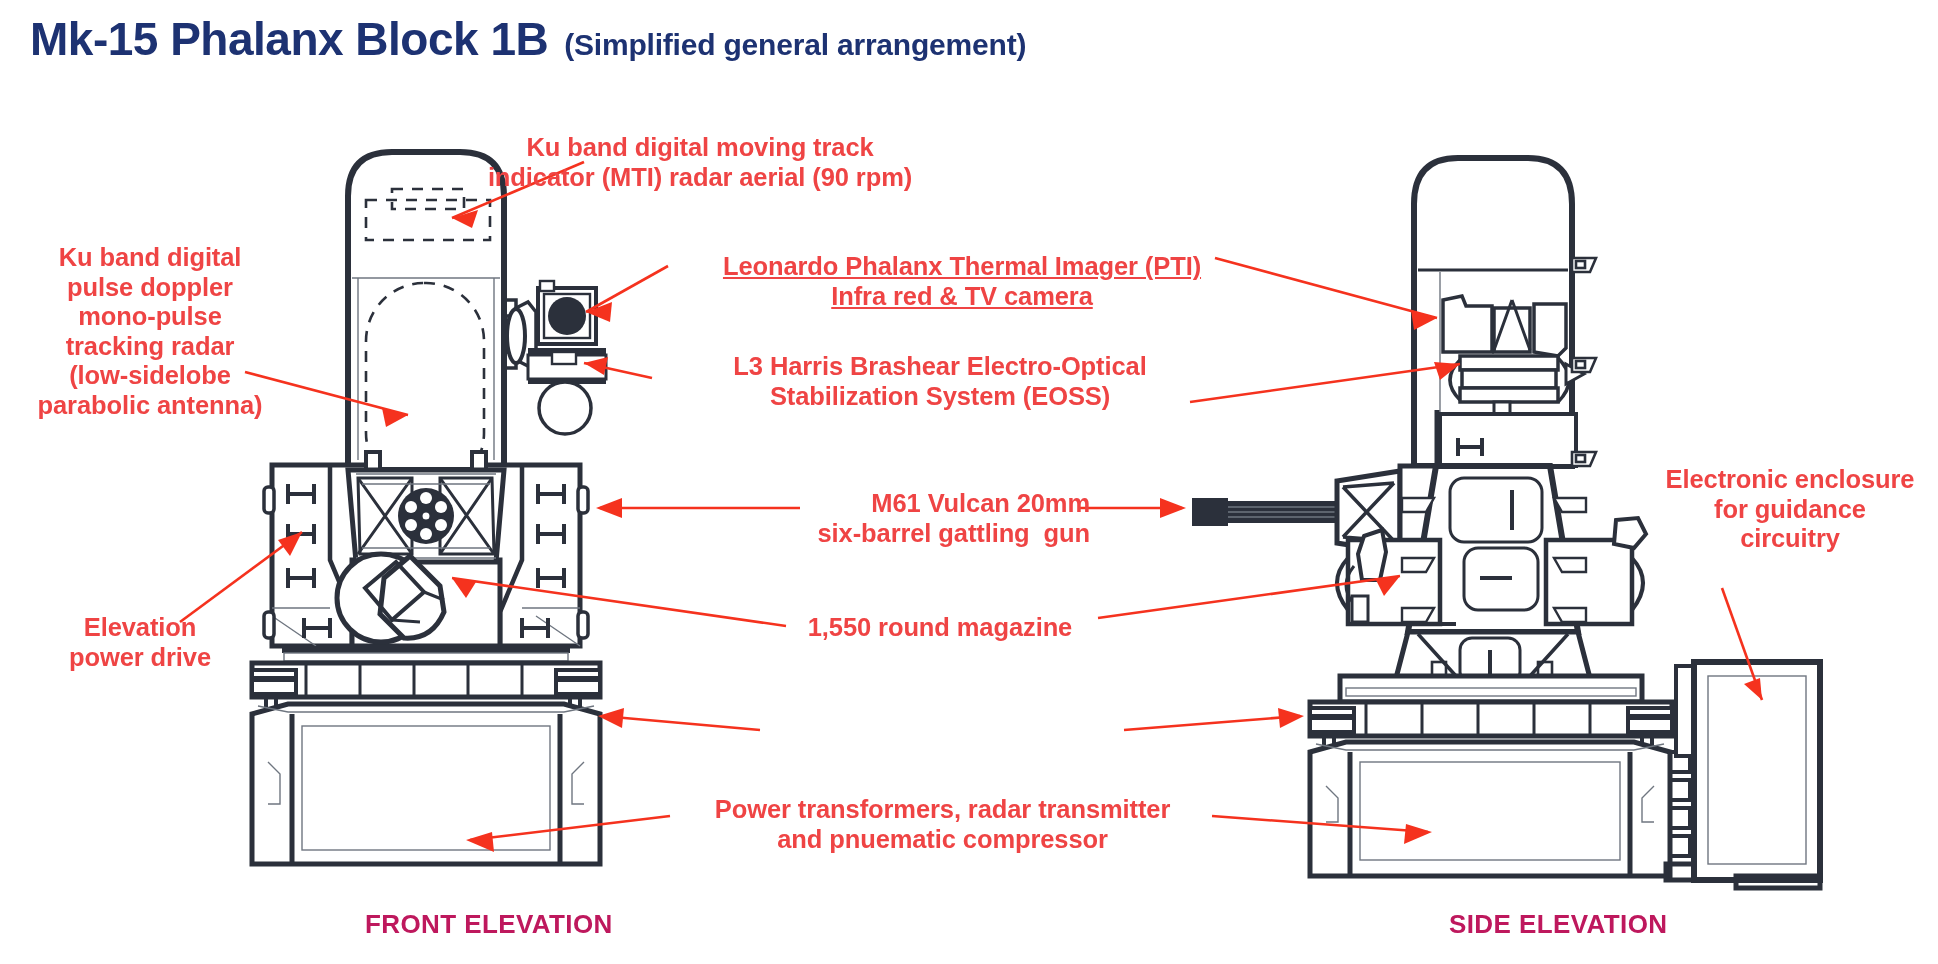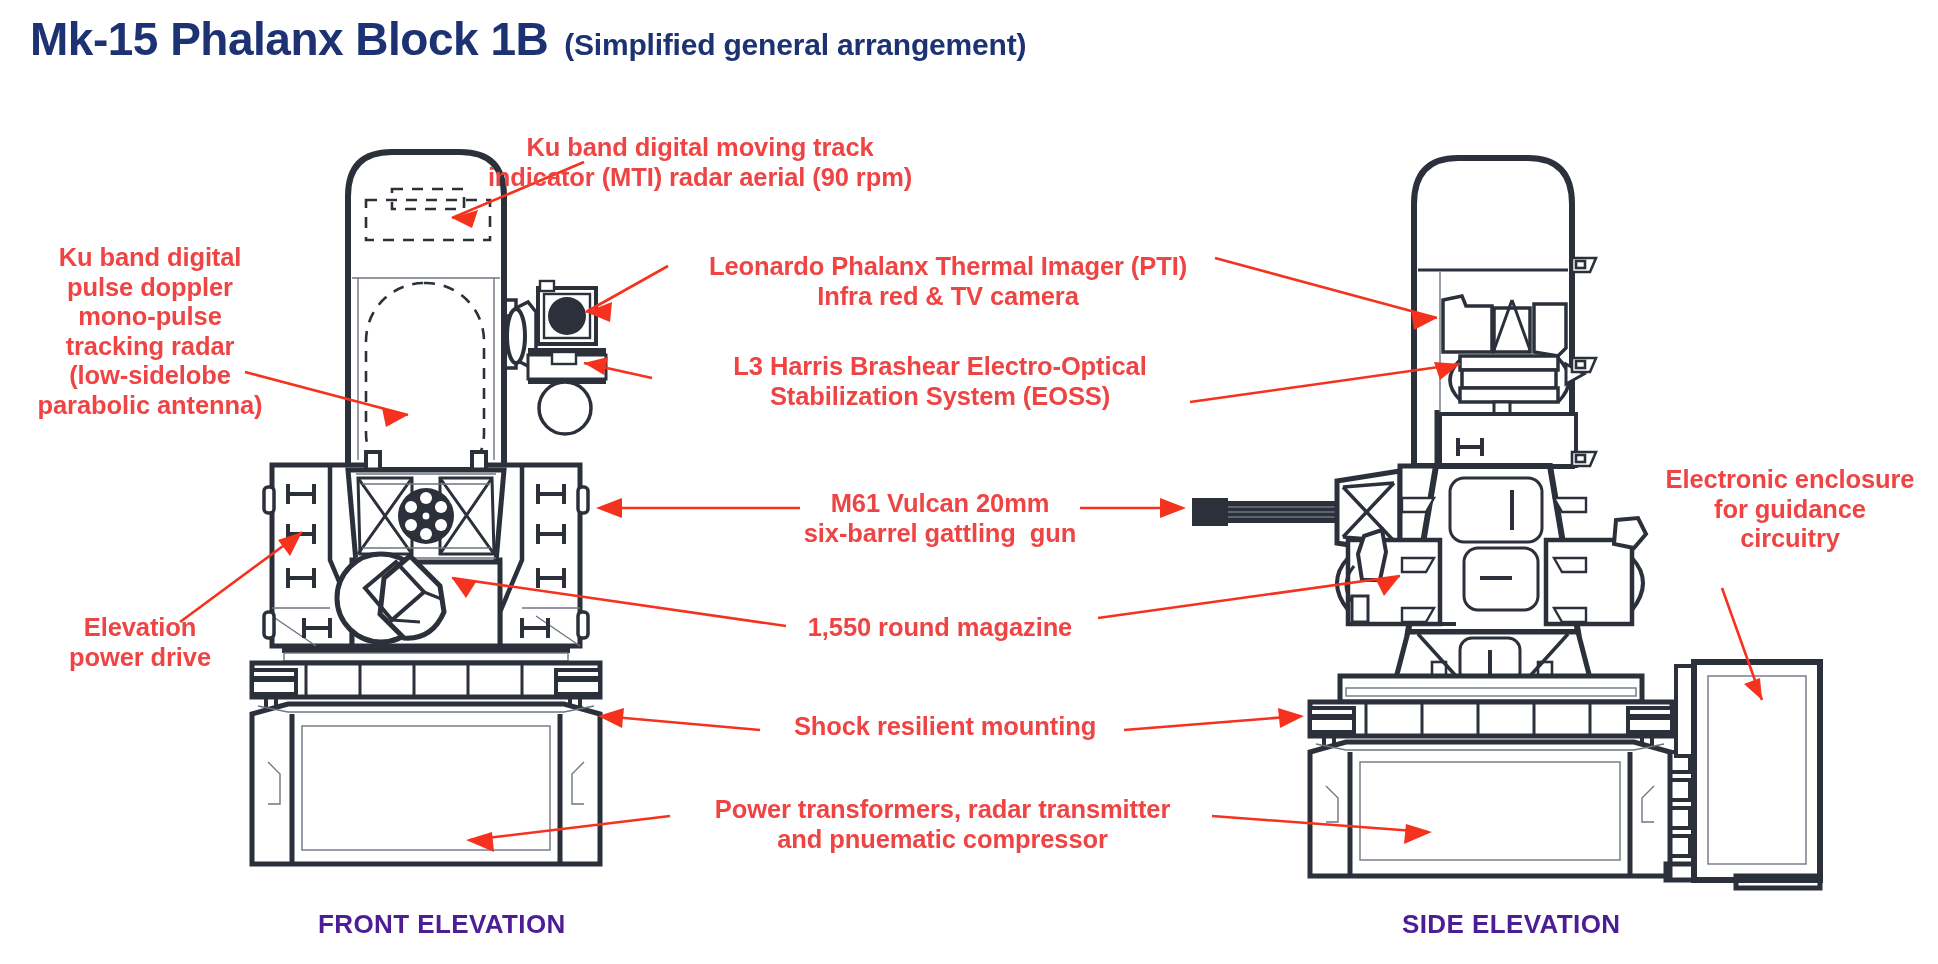--- a/index.html
+++ b/index.html
@@ -54,25 +54,26 @@
     font-weight: bold;
     line-height: 1.16;
     white-space: pre;
     letter-spacing: -0.1px;
   }
   .callout.center { text-align: center; }
 
   
   .elev-caption {
     position: absolute;
-    color: #4c1d95;
+    color: #be185d;
     font-size: 26px;
     font-weight: bold;
     letter-spacing: 0.4px;
     white-space: nowrap;
+    margin-left: 47px;
   }
 
   
   svg.layer {
     position: absolute;
     left: 0;
     top: 0;
     width: 1938px;
     height: 964px;
     overflow: visible;
@@ -385,35 +386,34 @@
   <div class="callout center" style="left:450px; top:133px; width:500px;">Ku band digital moving track
 indicator (MTI) radar aerial (90 rpm)</div>
 
   <div class="callout center" style="left:10px; top:243px; width:280px;">Ku band digital
 pulse doppler
 mono-pulse
 tracking radar
 (low-sidelobe
 parabolic antenna)</div>
 
-  <div class="callout center" style="left:668px; top:252px; width:560px;">Leonardo Phalanx Thermal Imager (PTI)
+  <div class="callout center" style="left:682px; top:252px; width:560px;text-decoration:underline;">Leonardo Phalanx Thermal Imager (PTI)
 Infra red &amp; TV camera</div>
 
   <div class="callout center" style="left:690px; top:352px; width:500px;">L3 Harris Brashear Electro-Optical
 Stabilization System (EOSS)</div>
 
-  <div class="callout center" style="left:790px; top:489px; width:300px;">M61 Vulcan 20mm
+  <div class="callout center" style="left:790px; top:489px; width:300px;text-align:right;">M61 Vulcan 20mm
 six-barrel gattling  gun</div>
 
   <div class="callout center" style="left:790px; top:613px; width:300px;">1,550 round magazine</div>
 
   <div class="callout center" style="left:30px; top:613px; width:220px;">Elevation
 power drive</div>
 
-  <div class="callout center" style="left:760px; top:712px; width:370px;">Shock resilient mounting</div>
 
   <div class="callout center" style="left:670px; top:795px; width:545px;">Power transformers, radar transmitter
 and pnuematic compressor</div>
 
   <div class="callout center" style="left:1645px; top:465px; width:290px;">Electronic enclosure
 for guidance
 circuitry</div>
 
   <div class="elev-caption" style="left:318px; top:909px;">FRONT ELEVATION</div>
   <div class="elev-caption" style="left:1402px; top:909px;">SIDE ELEVATION</div>

